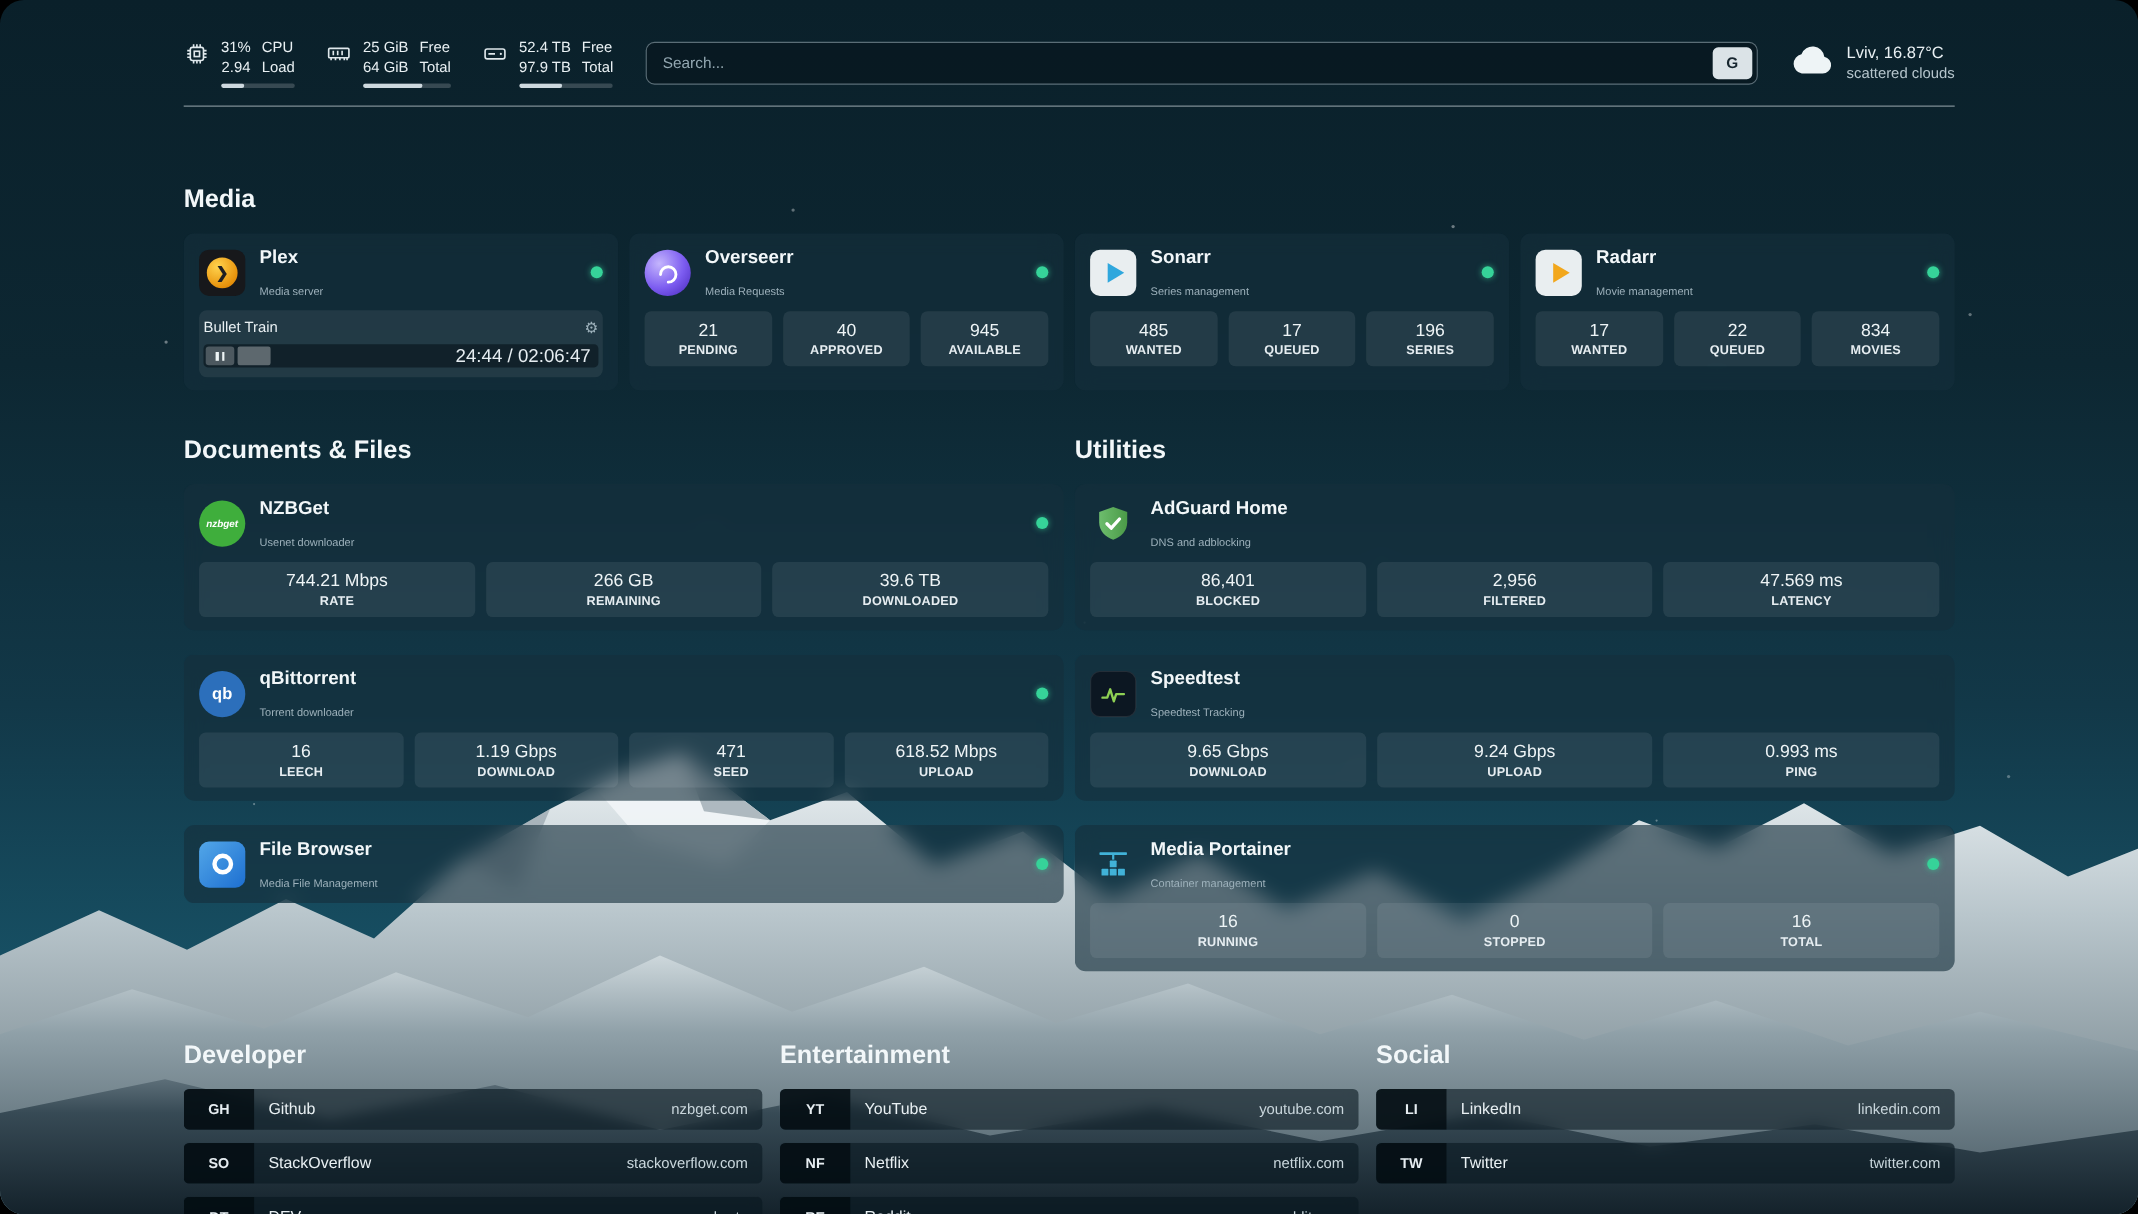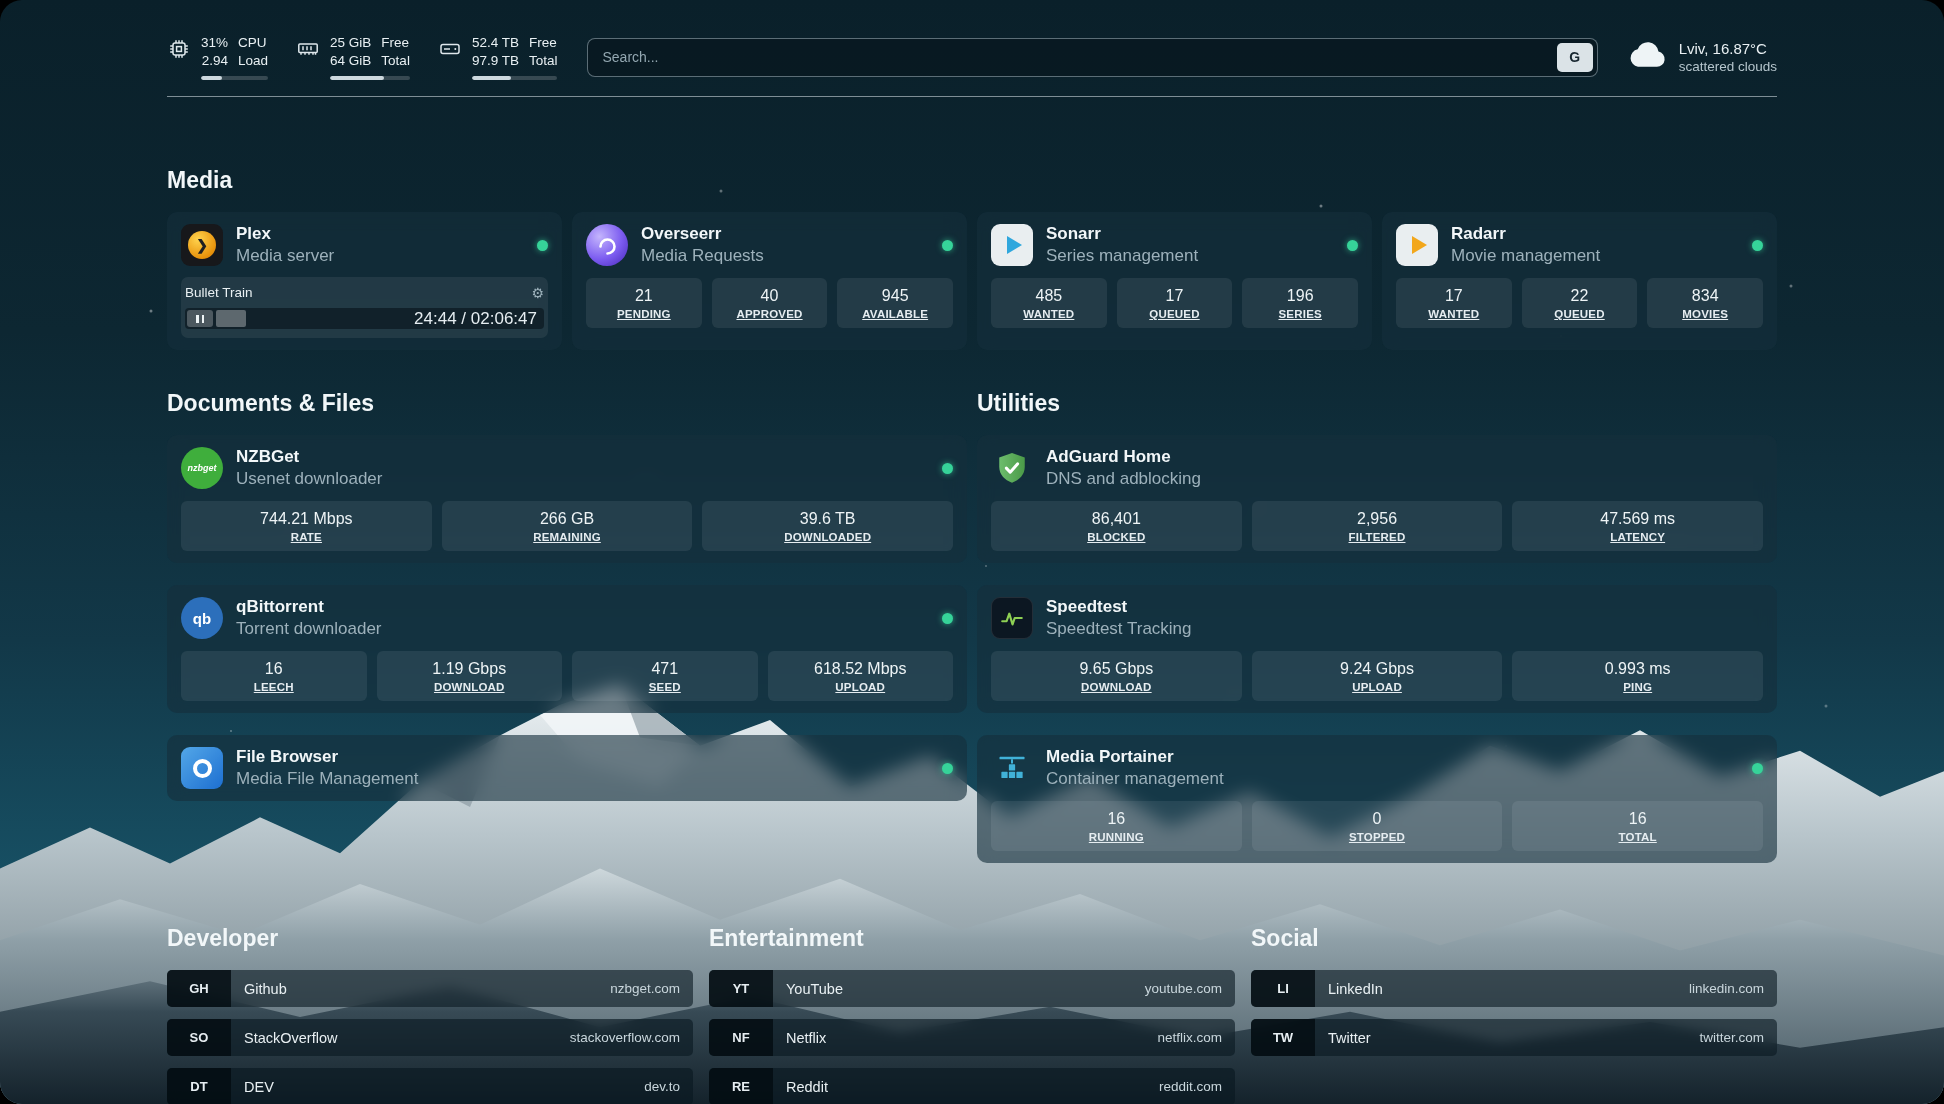--- a/index.html
+++ b/index.html
@@ -12,21 +12,21 @@
     box-shadow:150px 310px 0 .5px rgba(255,255,255,.4),410px 255px 0 0 rgba(255,255,255,.3),720px 190px 0 .5px rgba(255,255,255,.35),1040px 245px 0 0 rgba(255,255,255,.3),1320px 205px 0 .5px rgba(255,255,255,.4),1560px 335px 0 0 rgba(255,255,255,.3),1790px 285px 0 .5px rgba(255,255,255,.35),290px 520px 0 0 rgba(255,255,255,.3),645px 480px 0 .5px rgba(255,255,255,.3),985px 565px 0 0 rgba(255,255,255,.3),1255px 505px 0 .5px rgba(255,255,255,.35),1675px 545px 0 0 rgba(255,255,255,.3),230px 730px 0 0 rgba(255,255,255,.35),565px 705px 0 .5px rgba(255,255,255,.3),905px 765px 0 0 rgba(255,255,255,.3),1235px 695px 0 .5px rgba(255,255,255,.3),1505px 745px 0 0 rgba(255,255,255,.35),1825px 705px 0 .5px rgba(255,255,255,.3); }
   .content { position:relative; z-index:2; width:1610px; margin:0 auto; padding-top:34px; color:#e9f0f3; }
 
   
   .topbar { display:flex; align-items:center; gap:30px; }
   .monitors { display:flex; gap:28px; align-items:flex-start; }
   .monitor { display:flex; gap:10px; align-items:flex-start; }
   .m-icon { color:#dfe8ec; margin-top:3px; }
   .m-rows { display:flex; gap:10px; font-size:13.5px; line-height:1.35; }
   .m-col span { display:block; }
-  .m-vals { text-align:right; }
+  .m-vals { text-align:center; }
   .m-bar { height:4px; border-radius:2px; background:rgba(255,255,255,.18); margin-top:6px; overflow:hidden; }
   .m-fill { height:100%; background:#cdd8de; border-radius:2px; }
   .search { flex:1; position:relative; }
   .search input { width:100%; height:39px; background:rgba(7,20,27,.55); border:1px solid rgba(173,193,203,.5);
     border-radius:8px; color:#e9f0f3; font-size:14px; padding:0 54px 0 14px; outline:none; font-family:inherit; }
   .search input::placeholder { color:#93a7b1; }
   .g-btn { position:absolute; right:5px; top:5px; width:36px; height:29px; border:none; border-radius:5px;
     background:#dbe3e7; color:#17262f; font-weight:700; font-size:14px; cursor:pointer; font-family:inherit; }
   .weather { display:flex; align-items:flex-start; gap:11px; }
   .weather-line1 { font-size:15px; }
@@ -35,26 +35,26 @@
 
   
   h2 { font-size:23px; font-weight:600; color:#f2f7f9; margin-bottom:18px; }
   .media-section { margin-top:70px; }
   .grid4 { display:grid; grid-template-columns:repeat(4,1fr); gap:10px; }
   .two-col { display:grid; grid-template-columns:1fr 1fr; gap:10px; margin-top:40px; align-items:start; }
   .col .card { margin-bottom:22px; }
   .card { background:rgba(21,47,60,.62); border-radius:10px; padding:12px 14px; backdrop-filter:blur(9px); }
   .card-head { display:flex; align-items:center; gap:13px; }
   .tt .name { font-size:17px; font-weight:600; color:#f2f7f9; }
-  .tt .sub { font-size:17px; color:#9db1bb; margin-top:2px; }
+  .tt .sub { font-size:10px; color:#9db1bb; margin-top:16px; }
   .dot { width:11px; height:11px; border-radius:50%; background:#36d399; margin-left:auto; box-shadow:0 0 6px rgba(54,211,153,.7); }
   .stats { display:flex; gap:10px; margin-top:12px; }
   .stat { flex:1; background:rgba(255,255,255,.08); border-radius:6px; padding:9px 6px 8px; text-align:center; }
   .sv { font-size:16px; color:#eef4f6; }
-  .sl { font-size:11.5px; font-weight:700; margin-top:3px; letter-spacing:.2px; color:#e6edf1;text-decoration:underline; }
+  .sl { font-size:11.5px; font-weight:700; margin-top:3px; letter-spacing:.2px; color:#e6edf1; }
 
   
   .icon40 { width:42px; height:42px; flex:0 0 auto; display:flex; align-items:center; justify-content:center; border-radius:9px; }
   .i-plex { background:#17181b; }
   .plex-circle { width:28px; height:28px; border-radius:50%; display:flex; align-items:center; justify-content:center;
     background:radial-gradient(circle at 35% 30%, #ffd34e, #e8930c 70%, #c87408); }
   .plex-chev { color:#1f1f22; font-weight:700; font-size:14px; line-height:1; }
   .i-overseerr { border-radius:50%; background:radial-gradient(circle at 32% 30%, #c4b5fd, #7c5cf0 55%, #4526b8); }
   .i-sonarr,.i-radarr { background:#e9eef0; }
   .tri { width:0; height:0; border-style:solid; border-width:9px 0 9px 15px; border-color:transparent transparent transparent #2fa7dd; margin-left:4px; }

